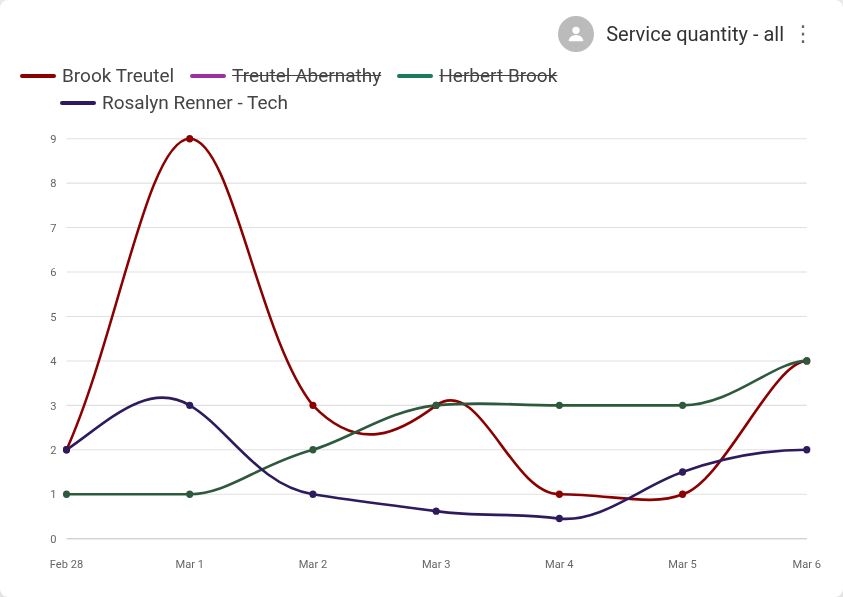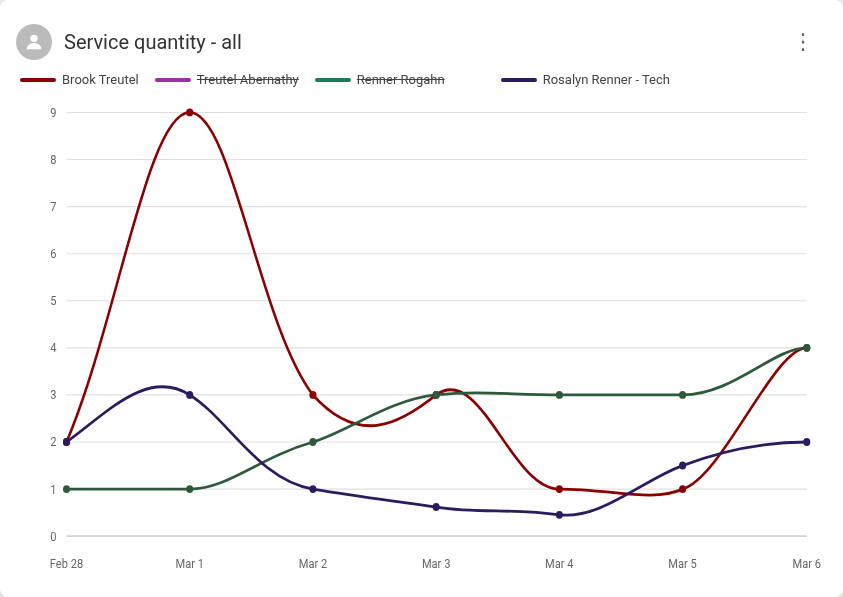--- a/index.html
+++ b/index.html
@@ -18,24 +18,23 @@
       width: 843px;
       height: 597px;
       padding: 0;
       overflow: hidden;
       display: flex;
       flex-direction: column;
     }
     .card-header {
       display: flex;
       align-items: center;
-      justify-content: space-between;
+      justify-content: flex-end;
       padding: 16px 20px 8px 16px;
       flex-shrink: 0;
-      margin-top: 8px;
     }
     .header-left {
       display: flex;
       align-items: center;
       gap: 12px;
     }
     .avatar-icon {
       width: 36px;
       height: 36px;
       background: #bbb;
@@ -67,21 +66,21 @@
       flex-wrap: wrap;
       gap: 4px 16px;
       padding: 4px 20px 4px 20px;
       flex-shrink: 0;
       align-items: center;
     }
     .legend-item {
       display: flex;
       align-items: center;
       gap: 6px;
-      font-size: 13px;
+      font-size: 19px;
       color: #444;
     }
     .legend-line {
       width: 36px;
       height: 4px;
       border-radius: 2px;
       flex-shrink: 0;
     }
     .legend-label-strikethrough {
       text-decoration: line-through;
@@ -130,21 +129,21 @@
     <div class="legend-item">
       <div class="legend-line" style="background:#8b0000;"></div>
       <span>Brook Treutel</span>
     </div>
     <div class="legend-item">
       <div class="legend-line" style="background:#9b30a0;"></div>
       <span class="legend-label-strikethrough">Treutel Abernathy</span>
     </div>
     <div class="legend-item">
       <div class="legend-line" style="background:#1a7a5e;"></div>
-      <span class="legend-label-strikethrough">Renner Rogahn</span>
+      <span class="legend-label-strikethrough">Herbert Brook</span>
     </div>
 
     <div class="legend-item" style="margin-left: 40px;">
       <div class="legend-line" style="background:#2d1b5e;"></div>
       <span>Rosalyn Renner - Tech</span>
     </div>
   </div>
 
   <div class="chart-area">
     <svg class="chart" viewBox="0 0 803 430" preserveAspectRatio="none">

